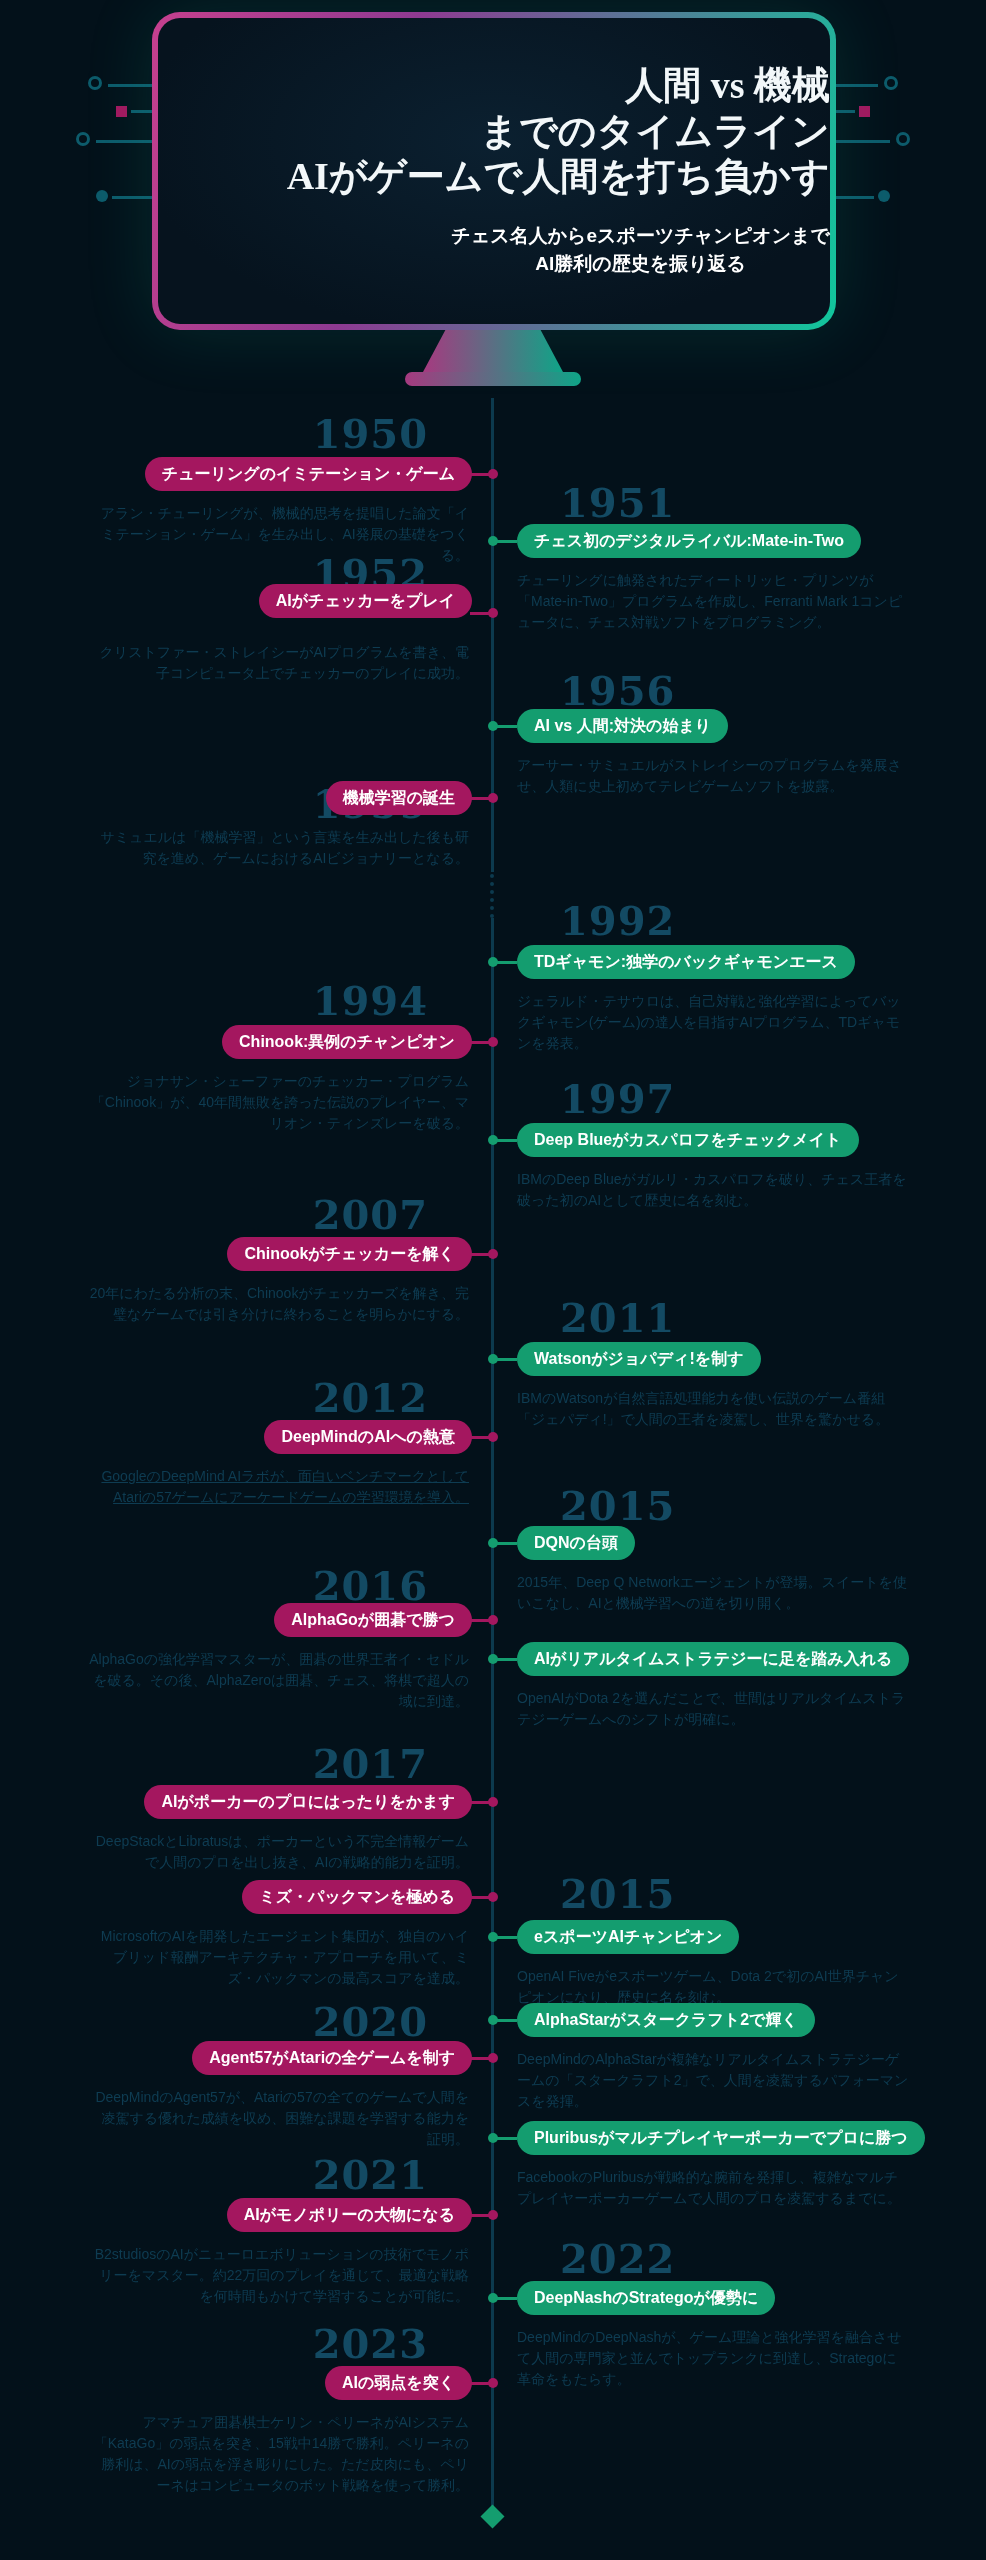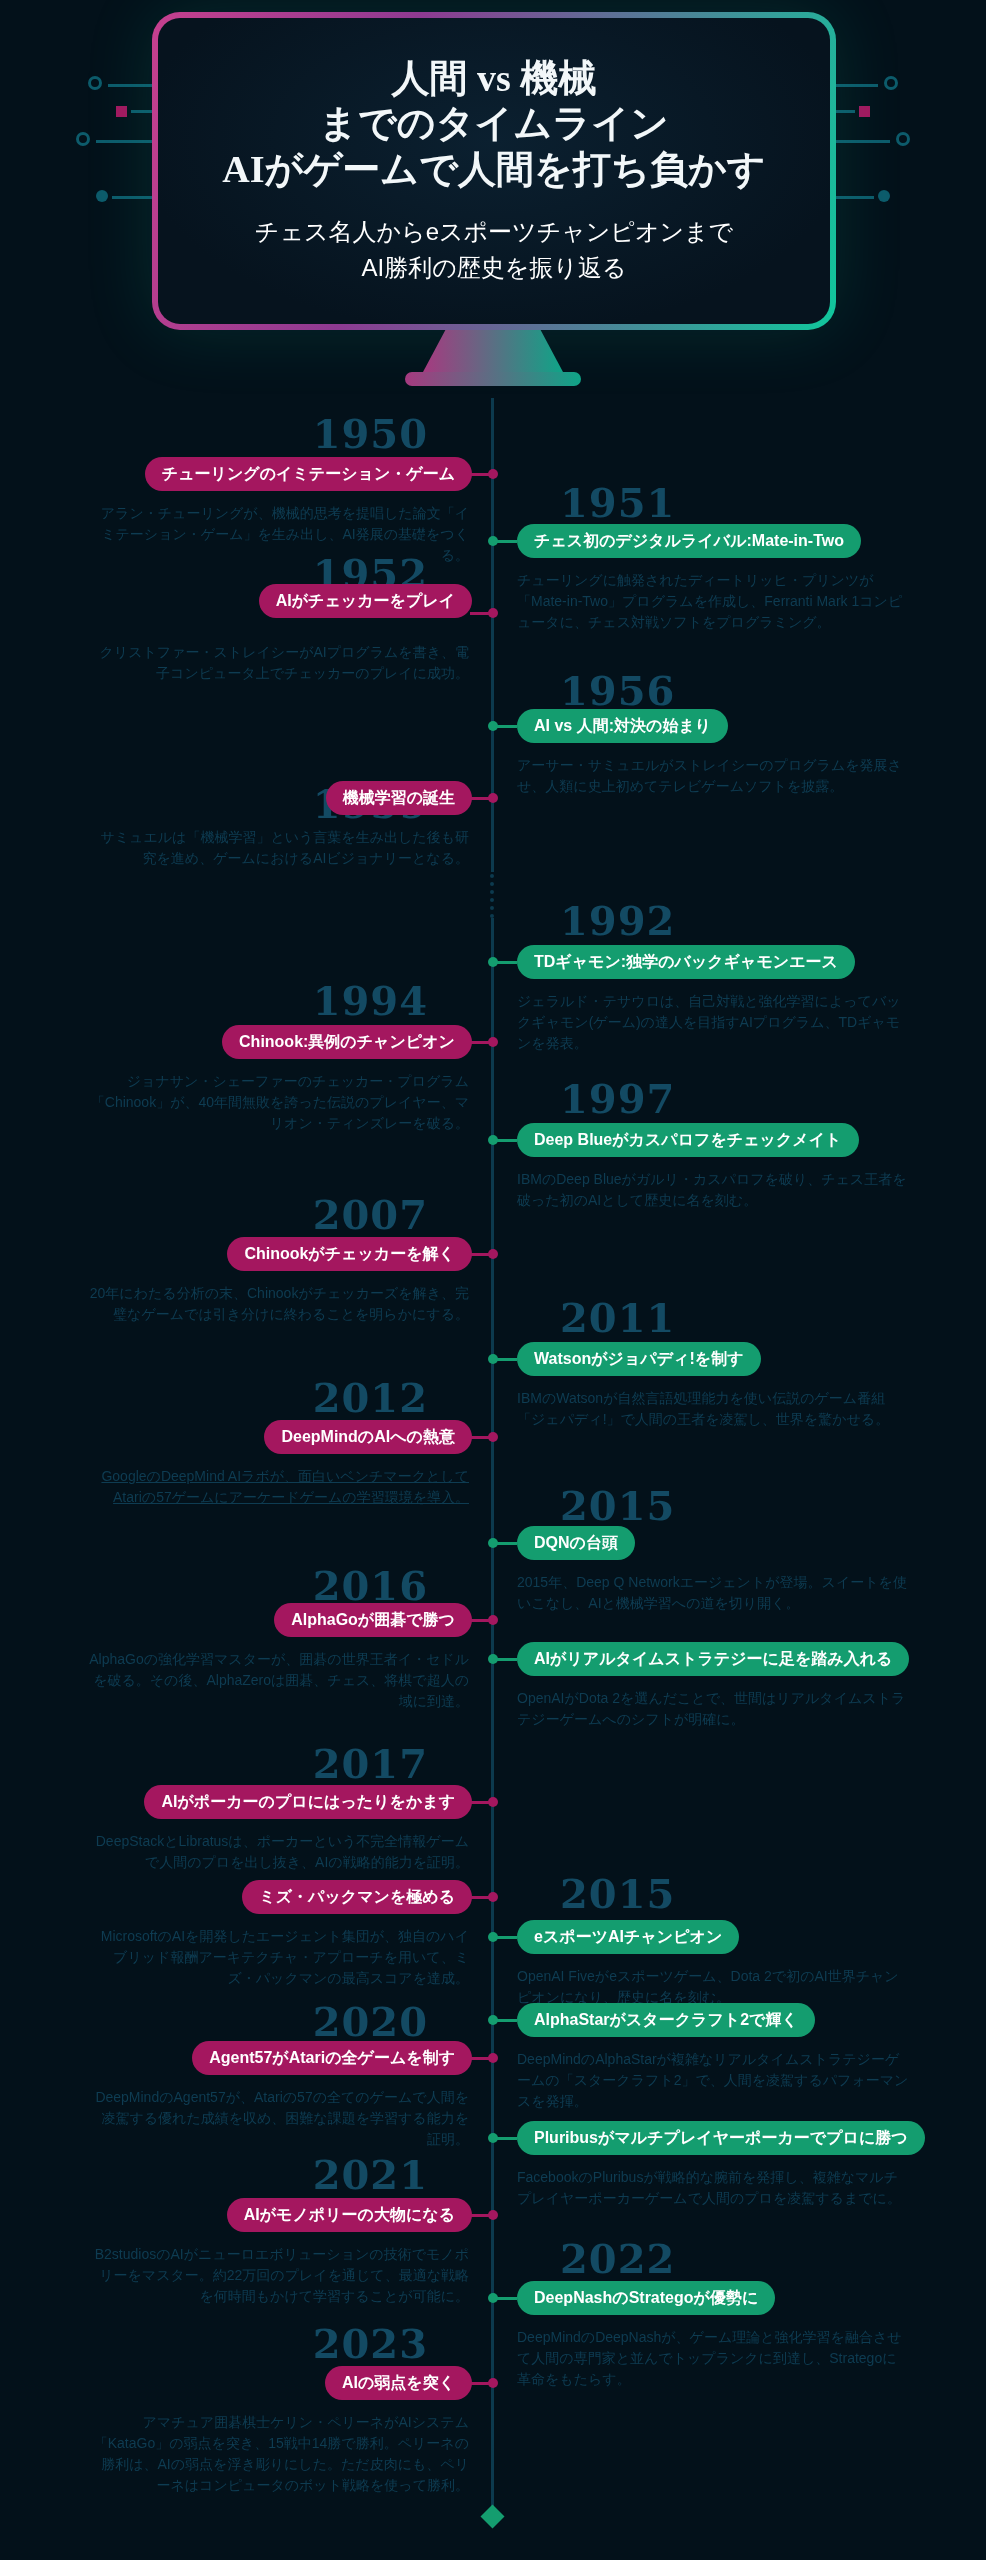--- a/index.html
+++ b/index.html
@@ -12,29 +12,29 @@
   
   .monitor{
     position:absolute;left:152px;top:12px;width:684px;height:318px;
     border-radius:28px;padding:6px;
     background:linear-gradient(105deg,var(--grad-start,#c6408e) 0%,#8e3a92 35%,var(--grad-end,#10c79c) 100%);
     box-shadow:0 0 70px rgba(18,200,160,.14);
   }
   .screen{
     width:100%;height:100%;border-radius:22px;
     background:radial-gradient(ellipse at 50% 40%, #0b2030 0%, #06131e 75%);
-    display:flex;flex-direction:column;align-items:center;justify-content:center;
+    display:flex;flex-direction:column;align-items:flex-end;justify-content:center;
     text-align:center;
   }
   .title-line{
     font-family:"Liberation Serif","DejaVu Serif",serif;
     font-size:38px;line-height:1.2;font-weight:700;color:#f2f7f9;
   }
   .subtitle{margin-top:22px}
-  .subtitle-line{font-size:24px;font-weight:400;color:#ffffff;line-height:1.5}
+  .subtitle-line{font-size:19px;font-weight:700;color:#ffffff;line-height:1.5}
   .stand-neck{
     position:absolute;left:50%;top:330px;transform:translateX(-50%);
     width:140px;height:42px;
     clip-path:polygon(16% 0,84% 0,100% 100%,0 100%);
     background:linear-gradient(90deg,#a63a80,#0fa487);
   }
   .stand-base{
     position:absolute;left:50%;top:372px;transform:translateX(-50%);
     width:176px;height:14px;border-radius:8px;
     background:linear-gradient(90deg,#a63a80,#0fa487);

